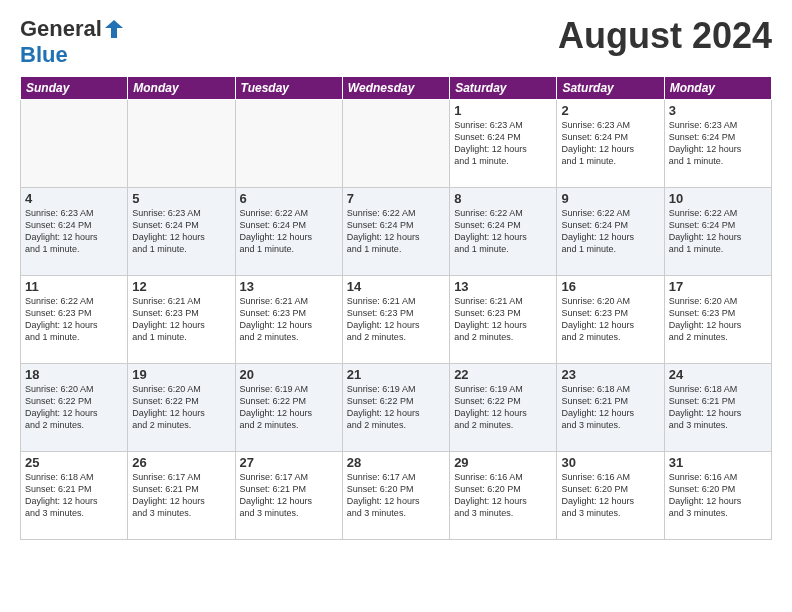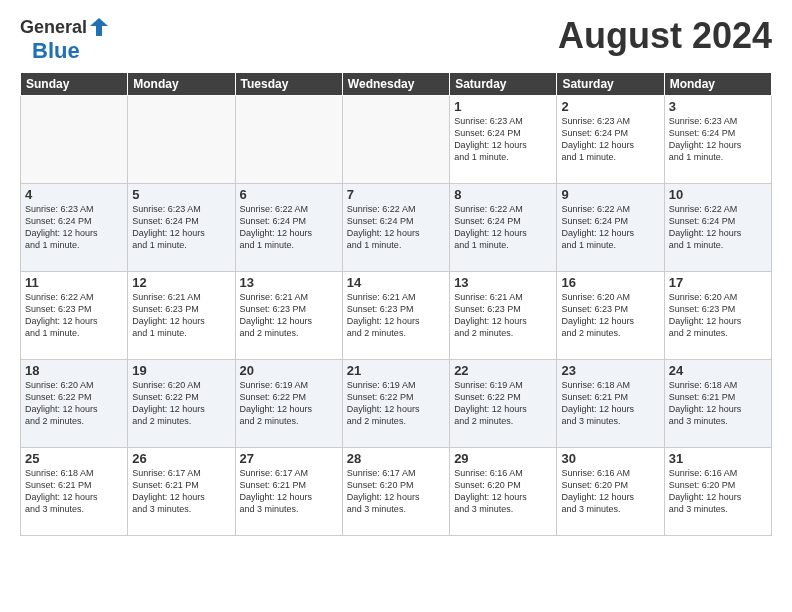--- a/index.html
+++ b/index.html
@@ -20,21 +20,21 @@
       display: flex;
       justify-content: space-between;
       align-items: flex-start;
       margin-bottom: 8px;
     }
     .logo {
       display: flex;
       align-items: center;
     }
     .logo-general { color: #333; }
-    .logo-blue { color: #1a6ab1; margin-left: 12px; }
+    .logo-blue { color: #1a6ab1; }
     .title-section {
     }
     .calendar-title {
       font-size: 36px;
       font-weight: bold;
       color: #333;
       line-height: 1.1;
     }
     .calendar-subtitle {
       font-size: 15px;
@@ -63,21 +63,21 @@
       height: 88px;
       background: #fff;
     }
     .calendar tr:nth-child(even) td {
       background: #f0f4f8;
     }
     .calendar tr:nth-child(odd) td {
       background: #fff;
     }
     
-    .calendar thead tr th { background: #404040; }
+    .calendar thead tr th { background: #701a75; font-style: italic; }
     .day-num {
       font-size: 13px;
       font-weight: bold;
       color: #333;
       display: block;
       margin-bottom: 1px;
     }
     .day-info {
       font-size: 9px;
       color: #333;
@@ -88,21 +88,21 @@
     }
   </style>
 </head>
 <body>
 
 <div class="page">
   <div class="header">
     <div class="logo">
       <div>
         <div style="display:flex;align-items:center;">
-          <span class="logo-general" style="font-size:18px;font-weight:bold;color:#333;">General</span>
+          <span class="logo-general" style="font-size:22px;font-weight:bold;color:#333;">General</span>
 
           <svg width="22" height="22" viewBox="0 0 22 22" style="margin: 0 1px;">
             <polygon points="11,2 20,10 14,10 14,20 8,20 8,10 2,10" fill="#2171b5"></polygon>
           </svg>
         </div>
         <div>
           <span class="logo-blue" style="font-size:22px;font-weight:bold;color:#2171b5;">Blue</span>
         </div>
       </div>
     </div>

